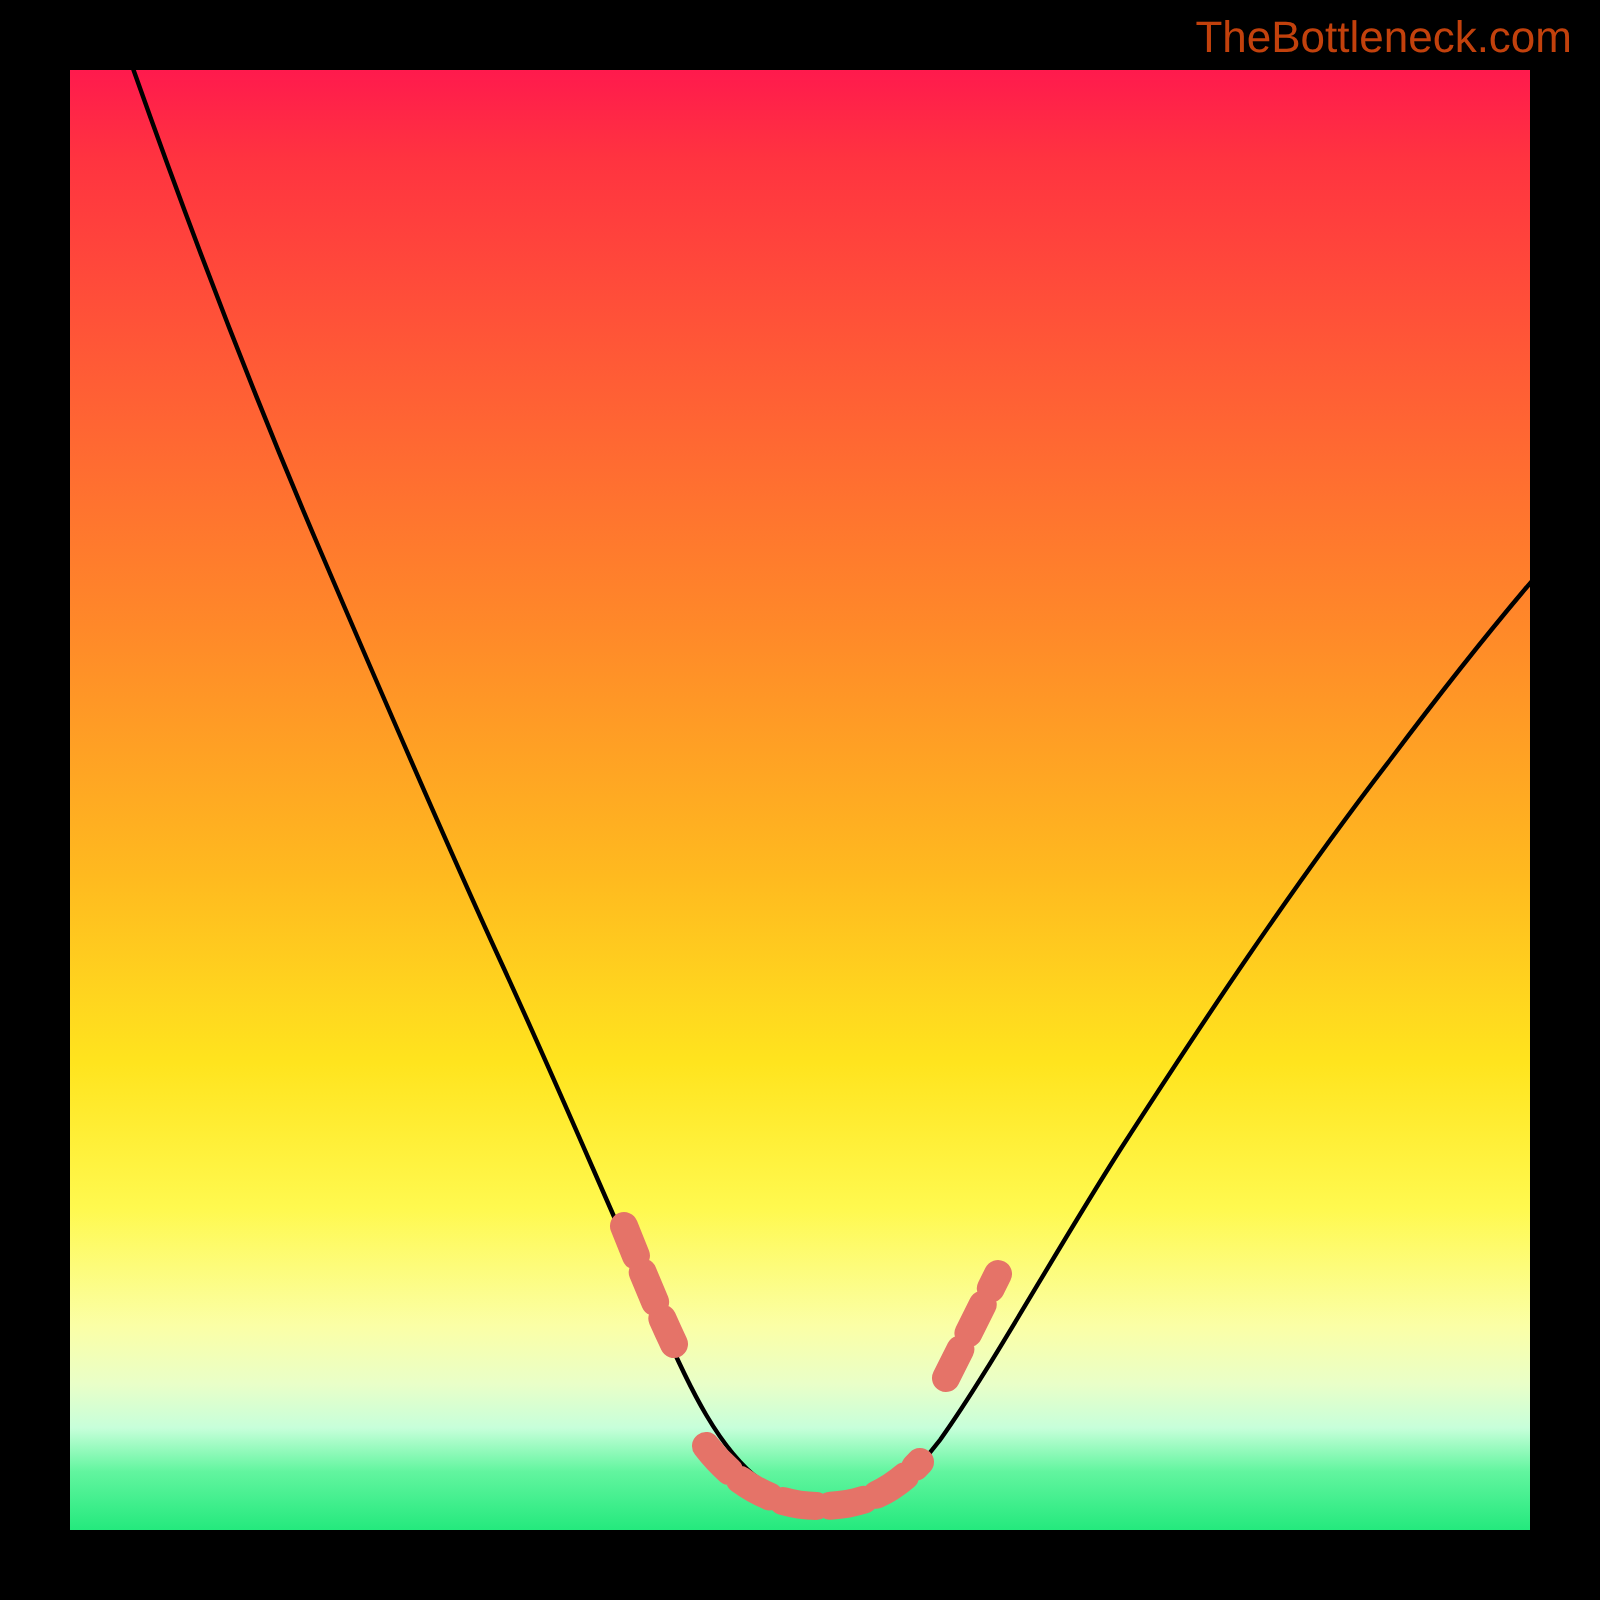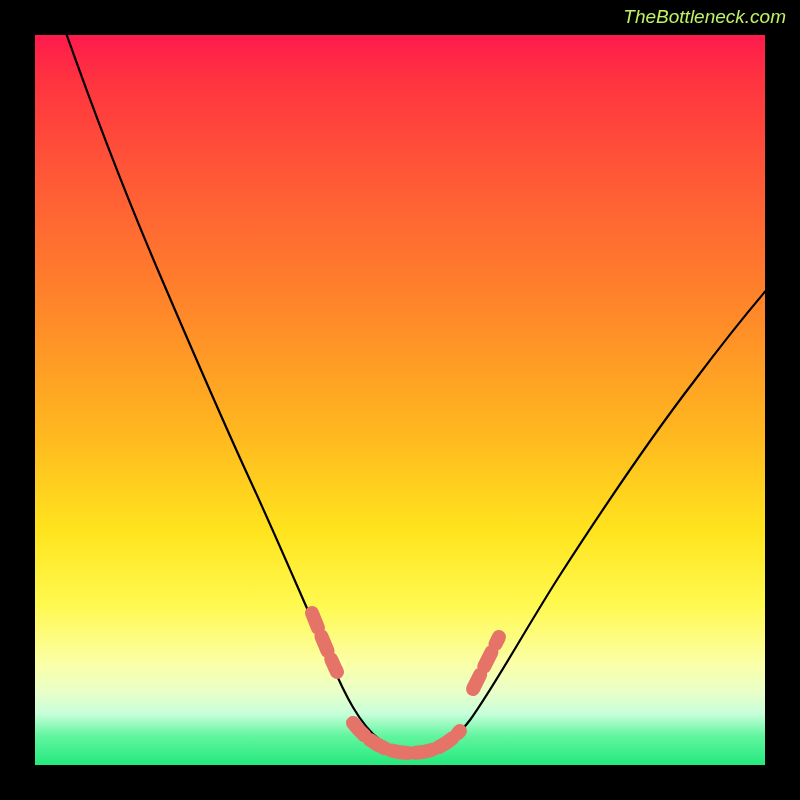--- a/index.html
+++ b/index.html
@@ -8,25 +8,24 @@
     width: 800px;
     height: 800px;
     background: #000;
     position: relative;
   }
   .watermark {
     position: absolute;
     top: 6px;
     right: 14px;
     font-family: Arial, Helvetica, sans-serif;
-    font-size: 19px;
-    color: #bef264;
+    font-size: 22px;
+    color: #c2410c;
     font-weight: 500;
     z-index: 10;
-    font-style: italic;
   }
   .plot-area {
     position: absolute;
     left: 35px;
     top: 35px;
     width: 730px;
     height: 730px;
     overflow: hidden;
   }
   .gradient-bg {

